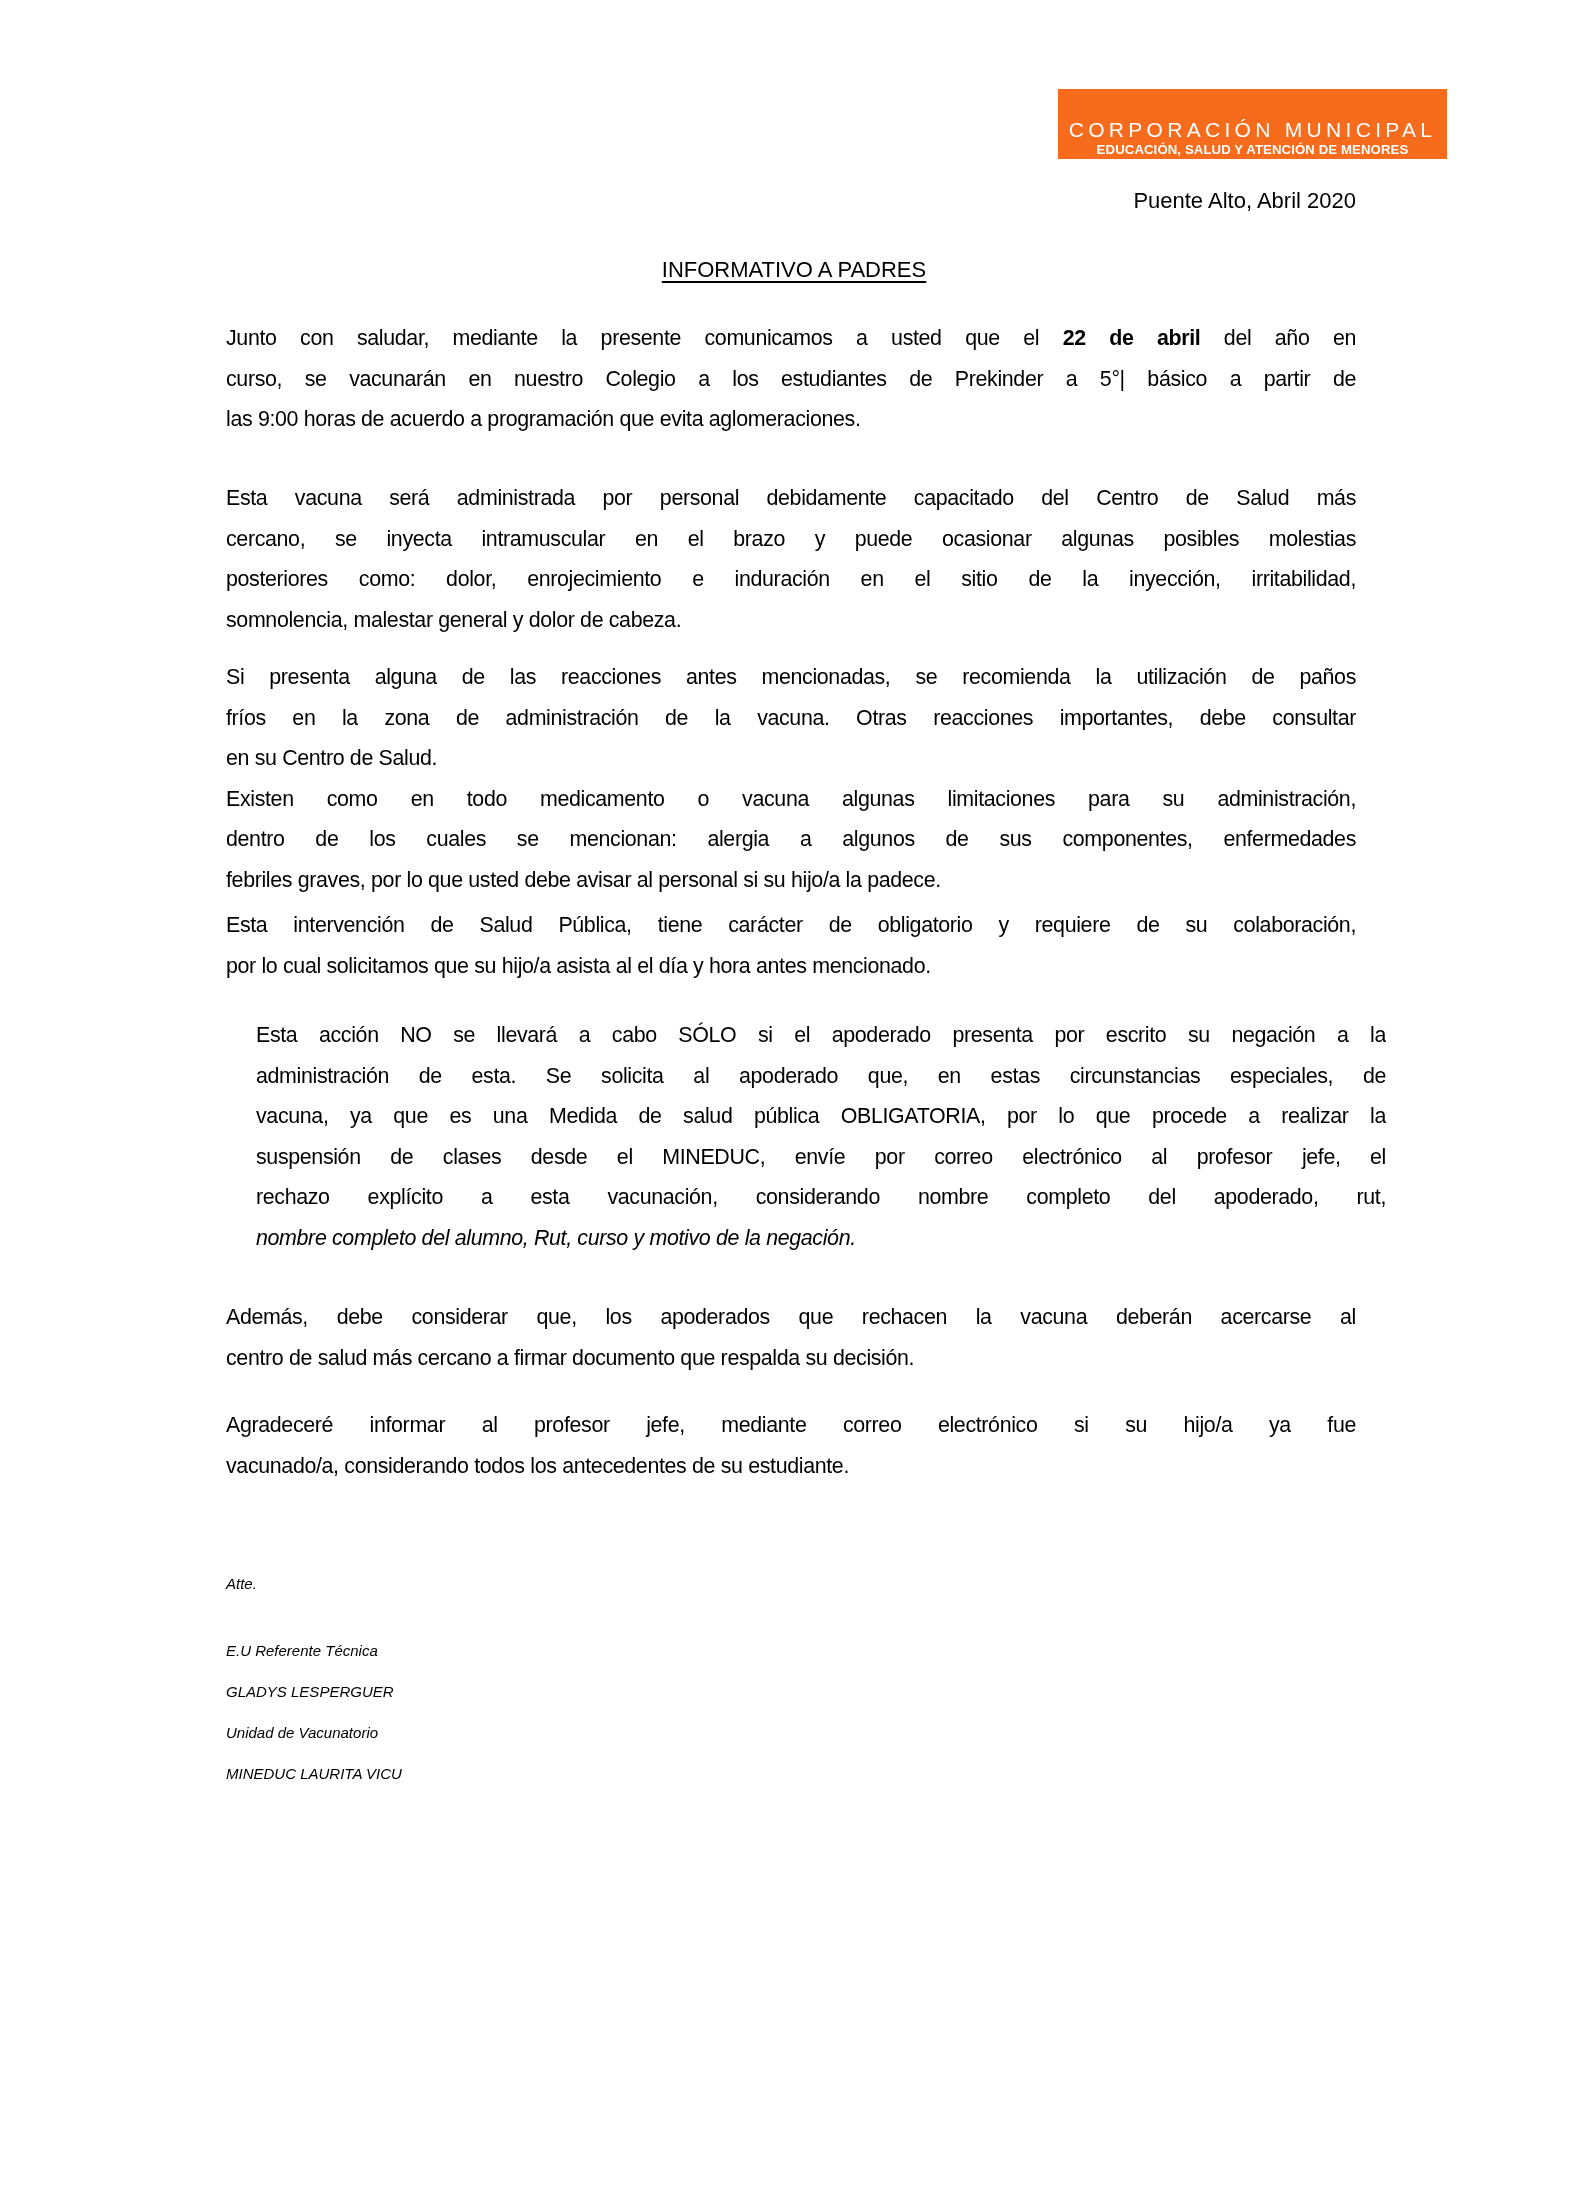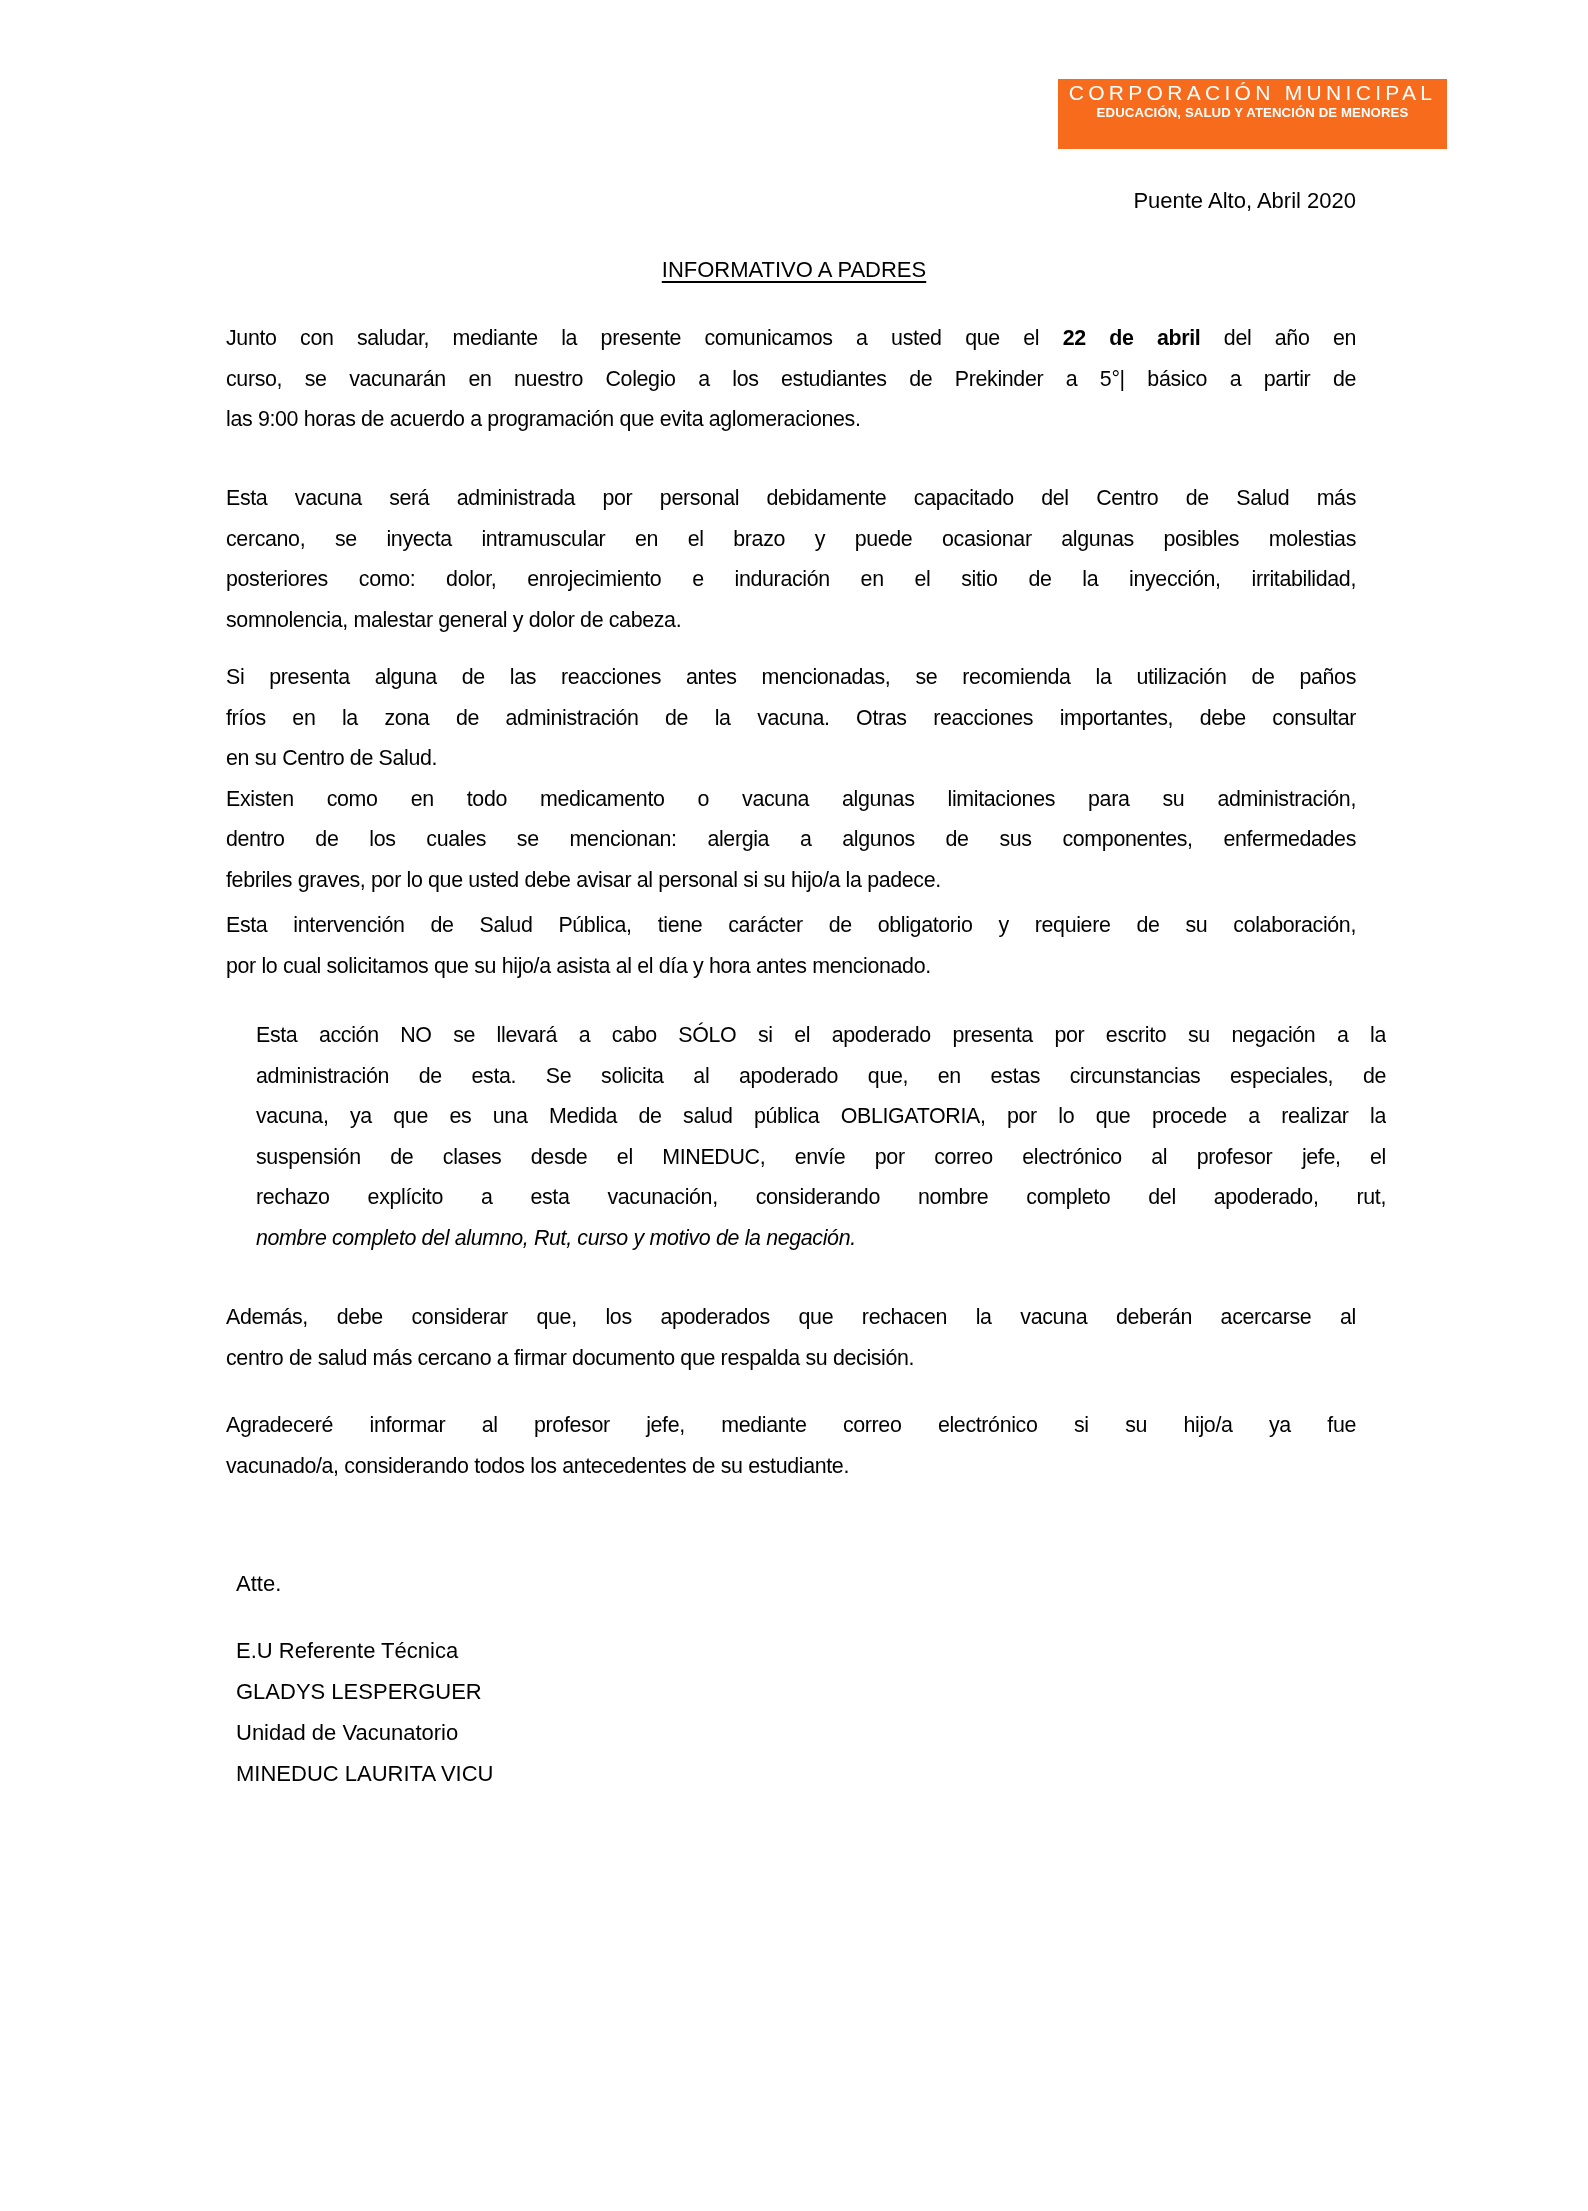--- a/index.html
+++ b/index.html
@@ -1,28 +1,28 @@
 <!DOCTYPE html>
 <html><head>
 <meta charset="utf-8">
 <style>
   html, body { margin: 0; padding: 0; background: #ffffff; }
   body { width: 1588px; height: 2211px; position: relative; overflow: hidden;
          font-family: "Liberation Sans", "DejaVu Sans", sans-serif; color: #000; }
-  .logo { position: absolute; left: 1058px; top: 79px; width: 389px; height: 70px;
-          background: #F76B1C; color: #ffffff; box-sizing: border-box; padding-top: 3px; text-align: center; }
+  .logo { position: absolute; left: 1058px; top: 89px; width: 389px; height: 70px;
+          background: #F76B1C; color: #ffffff; box-sizing: border-box; padding-top: 30px; text-align: center; }
   .logo .l1 { font-size: 21px; letter-spacing: 4.3px; line-height: 22px; font-weight: normal; white-space: nowrap; }
   .logo .l2 { font-size: 13.2px; letter-spacing: 0.1px; line-height: 16px; font-weight: bold; white-space: nowrap; margin-top: 1px; }
   .date { position: absolute; right: 232px; top: 187px; font-size: 22px; line-height: 28px; white-space: nowrap; }
   .title { position: absolute; left: 0; width: 1588px; top: 256px; text-align: center; font-size: 22px; line-height: 28px; }
   .title span { text-decoration: underline; text-underline-offset: 4px; text-decoration-thickness: 2px; }
   .body { position: absolute; left: 226px; width: 1130px; font-size: 21.4px; letter-spacing: -0.35px; }
   .line { height: 40.6px; line-height: 40.6px; white-space: nowrap; overflow: visible; display: block; }
   .line.j { text-align: justify; text-align-last: justify; white-space: normal; overflow: hidden; }
-  .sig { position: absolute; left: 236px; font-size: 22px; line-height: 41px; }
+  .sig { position: absolute; left: 226px; font-size: 15px; line-height: 41px; font-style: italic; }
   b { font-weight: bold; }
 </style>
 </head>
 <body>
 
 <div class="logo">
   <div class="l1">CORPORACIÓN MUNICIPAL</div>
   <div class="l2">EDUCACIÓN, SALUD Y ATENCIÓN DE MENORES</div>
 </div>
 

